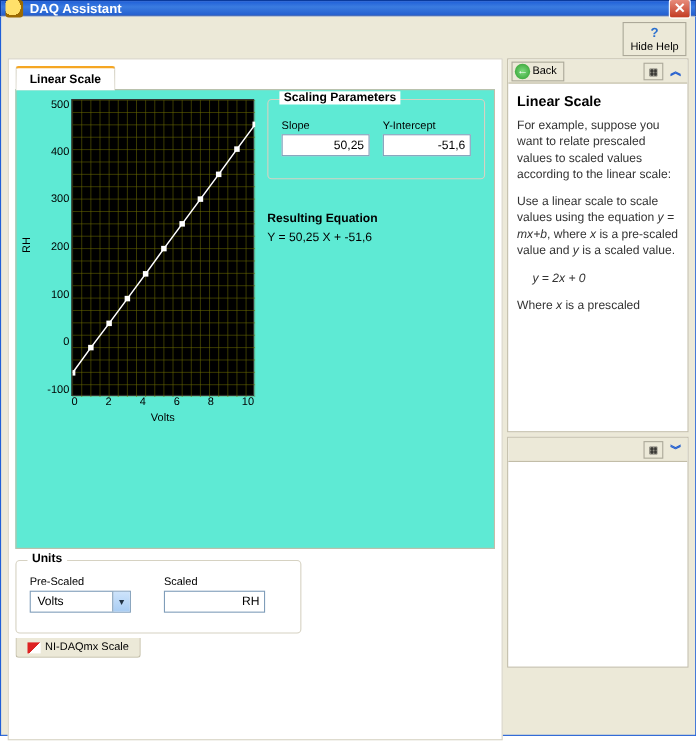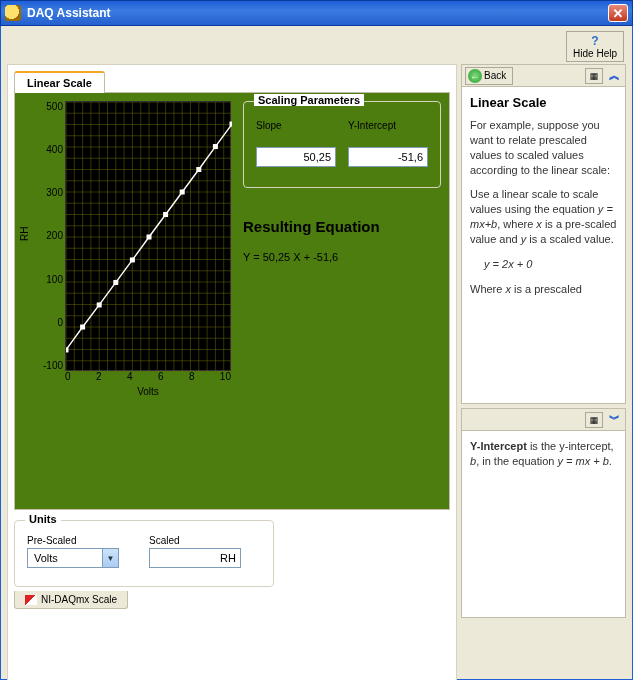--- a/index.html
+++ b/index.html
@@ -7,21 +7,21 @@
     margin: 0;
     font-family: Tahoma, Verdana, sans-serif;
     font-size: 11px;
     background: #fff;
     width: 633px;
     height: 680px;
     overflow: hidden;
   }
   
   .titlebar {
-    height: 26px;
+    height: 15px;
     background: linear-gradient(#1f5fd8, #3a7be0 40%, #245fcf);
     display: flex;
     align-items: center;
     padding: 0 4px;
     color: #fff;
     font-weight: bold;
     font-size: 12px;
     border: 1px solid #0a3a9c;
   }
   .titlebar .app-icon {
@@ -102,21 +102,21 @@
     border-bottom: none;
     border-top: 2px solid #f5a623;
     border-radius: 3px 3px 0 0;
     padding: 4px 12px;
     font-weight: bold;
     font-size: 11px;
     color: #000;
   }
   .tabcontent {
     border: 1px solid #c2bda8;
-    background: #4d7c0f;
+    background: #5eead4;
     padding: 8px;
     height: 418px;
     display: flex;
     gap: 10px;
   }
   
   .chartwrap {
     width: 210px;
     display: flex;
     flex-direction: column;
@@ -190,35 +190,35 @@
     font-weight: bold;
     font-size: 11px;
   }
   .param-row {
     display: flex;
     gap: 12px;
   }
   .param-field label {
     display: block;
     font-size: 10px;
-    margin-bottom: 16px;
+    margin-bottom: 2px;
   }
   .numbox {
     border: 1px solid #7f9db9;
     background: #fff;
     width: 80px;
     height: 20px;
     font-size: 11px;
     text-align: right;
     padding: 0 4px;
   }
   .eqblock .title {
     font-weight: bold;
-    font-size: 15px;
-    margin-bottom: 16px;
+    font-size: 11px;
+    margin-bottom: 5px;
   }
   .eqblock .eq {
     font-size: 11px;
   }
   
   .unitsbox {
     border: 1px solid #d6d2c2;
     border-radius: 4px;
     padding: 14px 24px 18px 12px;
     position: relative;
@@ -549,25 +549,20 @@
           </p>
         </div>
       </div>
 
       <div id="help-bottom" class="helppanel">
         <div class="help-toolbar">
           <div class="toolbar-spacer"></div>
           <div class="icon-btn">▦</div>
           <div class="chev">︾</div>
         </div>
-        <div class="help-body">
-          <p>
-            <b><span>Y-Intercept</span></b><span> is the y-intercept, </span><i><span>b</span></i><span>, in the equation </span><i><span>y = mx + b</span></i><span>.</span>
-          </p>
-        </div>
       </div>
     </div>
   </div>
 
   <div class="buttonbar">
     <button class="winbtn">OK</button>
     <button class="winbtn">Cancel</button>
   </div>
 </div>
 

